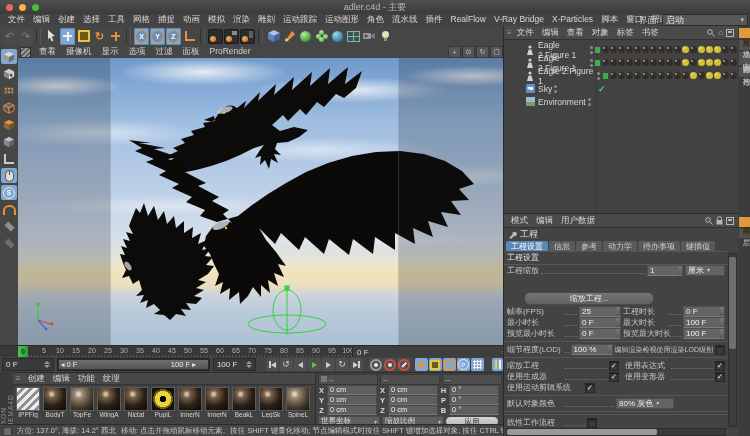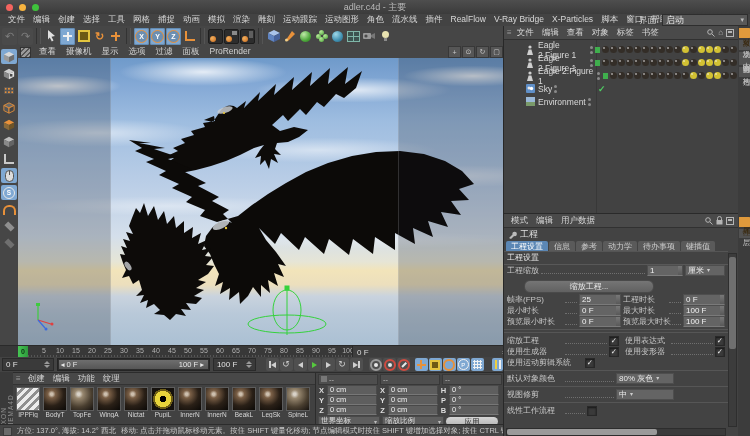--- a/index.html
+++ b/index.html
@@ -97,21 +97,21 @@
             display:flex;align-items:center;padding:0 4px;color:#ddd;font-size:8px;}
   .stepv{margin-left:auto;display:flex;flex-direction:column;gap:1px;}
   .stepv i{width:0;height:0;border-left:3px solid transparent;border-right:3px solid transparent;}
   .stepv i.u{border-bottom:3px solid #999;} .stepv i.d{border-top:3px solid #999;}
   #transport{left:0;top:357px;width:503px;height:15px;background:#434343;display:flex;align-items:center;border-bottom:1px solid #2b2b2b;}
   .tfield{height:11px;background:#3a3a3a;border:1px solid #2a2a2a;color:#e2e2e2;font-size:8px;
           display:flex;align-items:center;padding:0 3px;}
   #rng{position:relative;width:166px;height:11px;background:#2d2d2d;border:1px solid #242424;margin:0 3px;}
   #rngfill{position:absolute;inset:1px;background:linear-gradient(#6e6e6e,#565656);}
   .rlab{position:absolute;top:1px;font-size:7.5px;color:#e8e8e8;line-height:9px;}
-  .rlab.l{left:3px;} .rlab.rr{right:5px;}
+  .rlab.l{left:3px;} .rlab.rr{right:13px;}
   .pbt{width:13px;height:13px;background:#4f4f4f;border-radius:2px;margin-left:1px;display:flex;
        align-items:center;justify-content:center;flex:none;position:relative;}
   .pbt.on{background:#7fa8d2;}
   .tri{width:0;height:0;border-top:3.5px solid transparent;border-bottom:3.5px solid transparent;}
   .tri.r{border-left:5px solid #cfcfcf;} .tri.l{border-right:5px solid #cfcfcf;}
   .tri.r.green{border-left-color:#56c93e;}
   .bar{width:2px;height:7px;background:#cfcfcf;}
   .ring{width:8px;height:8px;border-radius:50%;border:2px solid #d04b40;position:relative;}
   .ring.k{border-color:#9a9a9a;}
   .ring::after{content:"";position:absolute;left:2px;top:2px;width:4px;height:4px;border-radius:50%;background:#e8e8e8;}
@@ -193,21 +193,21 @@
   .lead{flex:1;border-bottom:1px dotted #6f6f6f;height:6px;min-width:2px;}
   .vbox{flex:none;width:44px;height:9px;background:#646464;border:1px solid #4e4e4e;border-bottom-color:#7a7a7a;
         color:#f2f2f2;line-height:9px;padding:0 2px;position:relative;}
   .vbox::after{content:"";position:absolute;right:0;top:0;bottom:0;width:4px;background:linear-gradient(#787878,#585858);}
   .ddx{flex:none;height:9px;background:#646464;border:1px solid #4e4e4e;color:#e8e8e8;line-height:9px;
        padding:0 2px;display:flex;align-items:center;}
   .ddx .car{margin-left:3px;font-size:6px;color:#ccc;}
   .cb{flex:none;width:8px;height:8px;background:#3a3a3a;border:1px solid #282828;box-shadow:inset 0 1px 2px rgba(0,0,0,.6);
       color:#ececec;font-size:7.5px;line-height:8px;text-align:center;}
   .pbtn{width:128px;height:11px;background:linear-gradient(#757575,#616161);border:1px solid #4a4a4a;
-        border-radius:6px;color:#e8e8e8;text-align:center;line-height:11px;margin:4px 0 1px 20px;font-size:8px;}
+        border-radius:6px;color:#e8e8e8;text-align:center;line-height:11px;margin:16px 0 1px 20px;font-size:8px;}
   .hdiv{height:1px;background:#565656;margin:2px 0;}
   .sw{width:40px;height:8px;background:#d9d9d9;border:1px solid #4a4a4a;}
   #vscroll{position:absolute;right:1px;top:39px;width:7px;bottom:10px;background:#3c3c3c;border:1px solid #2e2e2e;}
   #vthumb{position:absolute;left:0;right:0;top:3px;height:92px;background:#6f6f6f;border-radius:2px;}
   #hscroll{position:absolute;left:2px;right:12px;bottom:1px;height:6px;background:#3a3a3a;border:1px solid #2d2d2d;}
   #hthumb{position:absolute;left:0;top:0;bottom:0;width:150px;background:#9a9a9a;border-radius:2px;}
   
   #sidetabs{position:absolute;left:234px;top:0;width:13px;height:410px;background:#3c3c3c;}
   .vtab{width:12px;writing-mode:vertical-rl;font-size:7.5px;letter-spacing:1px;color:#c2c2c2;background:#525252;
         border-radius:0 2px 2px 0;padding:4px 0;text-align:center;margin:2px 0 2px 1px;}
@@ -943,20 +943,27 @@
         </div>
         <div class="frow">
           <span class="flbl" style="width:56px;">预览最小时长</span>
             <span class="lead"></span>
           <span class="vbox" style="width:36px;">0 F</span>
           <span class="flbl" style="width:44px;">预览最大时长</span>
             <span class="lead"></span>
           <span class="vbox" style="width:36px;">100 F</span>
         </div>
         <div class="hdiv"></div>
+        <div class="frow">
+          <span class="flbl" style="width:56px;">细节程度(LOD)</span>
+            <span class="lead"></span>
+          <span class="vbox" style="width:36px;">100 %</span>
+          <span class="flbl" style="font-size:7px;">编辑渲染检视使用渲染LOD级别</span>
+          <span class="cb"></span>
+        </div>
         <div class="hdiv"></div>
         <div class="frow">
           <span class="flbl" style="width:56px;">缩放工程</span>
             <span class="lead"></span>
           <span class="cb">✓</span>
           <span class="flbl" style="width:44px;margin-left:4px;">使用表达式</span>
             <span class="lead"></span>
           <span class="cb">✓</span>
         </div>
         <div class="frow">
@@ -975,29 +982,20 @@
         <div class="frow">
           <span class="flbl" style="width:56px;">默认对象颜色</span>
             <span class="lead"></span>
           <span class="ddx" style="width:52px;">
               <span>80% 灰色</span>
               <span class="car">▾</span>
             </span>
           <span style="flex:1;"></span>
         </div>
         <div class="hdiv"></div>
-        <div class="frow">
-          <span class="flbl" style="width:56px;">视图修剪</span>
-            <span class="lead"></span>
-          <span class="ddx" style="width:52px;">
-              <span>中</span>
-              <span class="car">▾</span>
-            </span>
-          <span style="flex:1;"></span>
-        </div>
         <div class="hdiv"></div>
         <div class="frow">
           <span class="flbl" style="width:56px;">线性工作流程</span>
             <span class="lead" style="max-width:20px;"></span>
           <span class="cb"></span>
           <span style="flex:1;"></span>
         </div>
 
       </div>
       <div id="vscroll">

